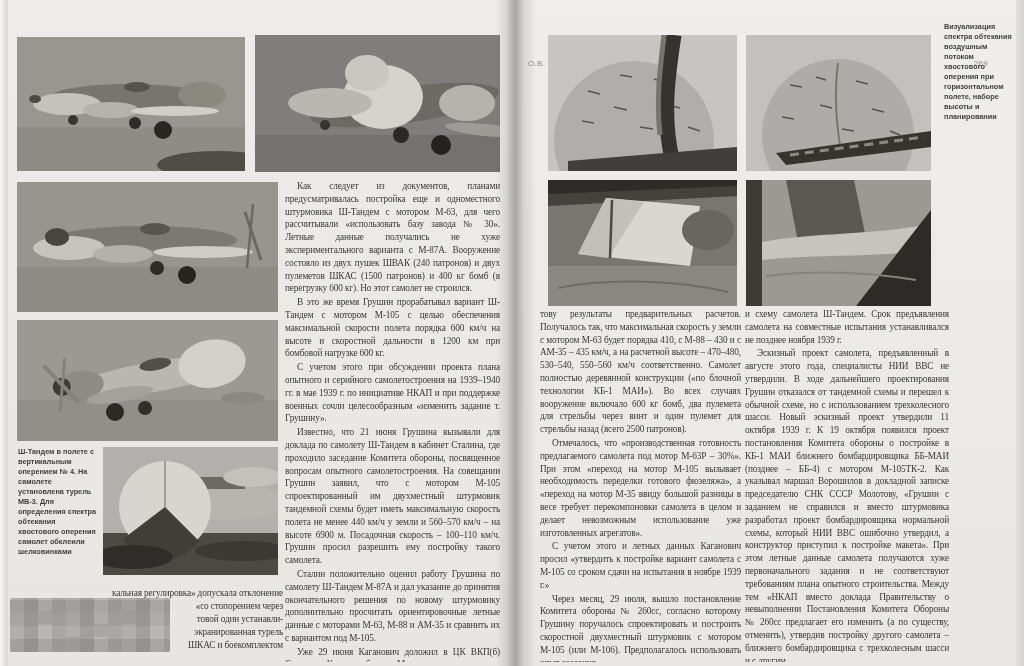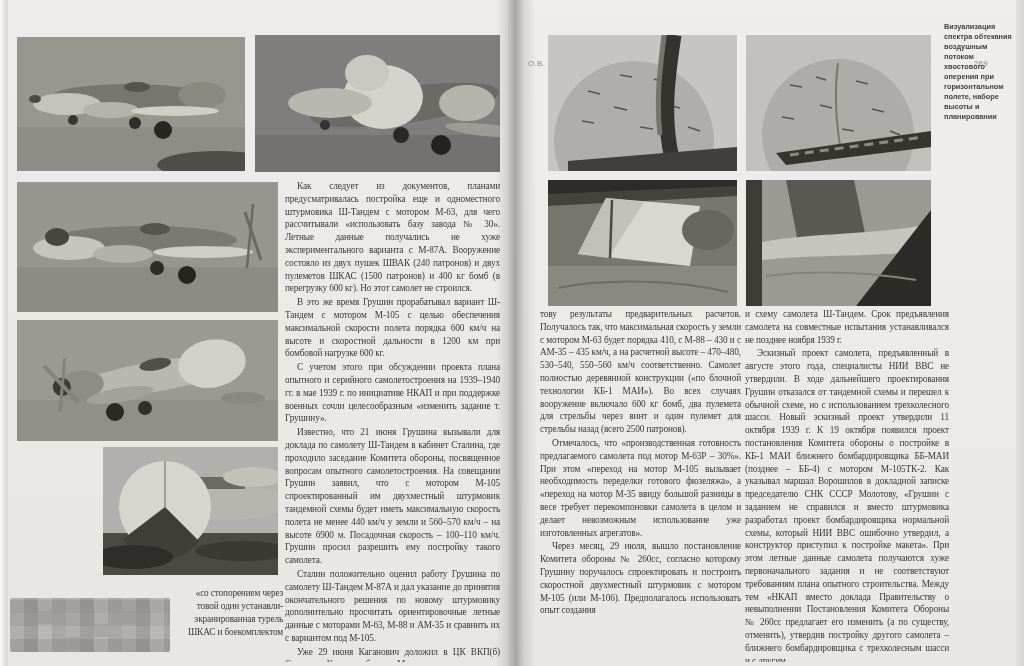--- a/index.html
+++ b/index.html
@@ -125,37 +125,39 @@
         <ellipse cx="100" cy="70" rx="34" ry="7" fill="#a3a199"></ellipse>
         <path d="M30,28 L58,70" stroke="#83827b" stroke-width="4" fill="none"></path>
         <path d="M52,24 L38,76" stroke="#83827b" stroke-width="3" fill="none"></path>
       </g>
       <circle cx="98" cy="92" r="9" fill="#2a2926"></circle>
       <circle cx="128" cy="88" r="7" fill="#31302c"></circle>
       <ellipse cx="226" cy="78" rx="22" ry="6" fill="#8a8881"></ellipse>
     </svg>
   </div>
 
+  <div class="margin-cap" style="left:10px;top:447px;width:80px;">Ш-Тандем в полете с вертикальным оперением № 4. На самолете установлена турель МВ-3. Для определения спектра обтекания хвостового оперения самолет обклеили шелковинками</div>
 
   <div class="photo" style="left:95px;top:447px;width:175px;height:128px;">
     <svg viewBox="0 0 175 128" preserveAspectRatio="none">
       <rect width="175" height="128" fill="#b2b0ac"></rect>
       <rect y="86" width="175" height="42" fill="#4a4944"></rect>
       <ellipse cx="118" cy="56" rx="70" ry="17" fill="#b7b5ad"></ellipse>
       <rect x="96" y="30" width="46" height="12" fill="#6b6963"></rect>
       <circle cx="62" cy="60" r="46" fill="#d7d5cd"></circle>
       <path d="M62,60 L20,92 A46,46 0 0 0 96,94 Z" fill="#3f3e39"></path>
       <path d="M62,14 L62,60" stroke="#8f8d85" stroke-width="1.5" fill="none"></path>
       <ellipse cx="30" cy="110" rx="40" ry="12" fill="#2e2d29"></ellipse>
       <ellipse cx="140" cy="104" rx="48" ry="10" fill="#3a3934"></ellipse>
       <ellipse cx="150" cy="30" rx="30" ry="10" fill="#c3c1b9"></ellipse>
     </svg>
   </div>
 
   <div class="fragment" style="left:65px;top:587px;width:210px;">
+    <div>кальная регулировка» допускала отклонение</div>
     <div>«со стопорением через</div>
     <div>товой один устанавли-</div>
     <div>экранированная турель</div>
     <div>ШКАС и боекомплектом</div>
   </div>
 
   <div class="mosaic" style="left:2px;top:598px;width:160px;height:54px;">
     <div class="cell" style="left:28px;top:13px;width:14px;height:13px;"></div>
     <div class="cell" style="left:84px;top:26px;width:14px;height:13px;"></div>
     <div class="cell" style="left:112px;top:13px;width:14px;height:13px;"></div>
@@ -242,20 +244,21 @@
       <polygon points="110,126 185,30 185,126" fill="#2c2b27"></polygon>
       <path d="M20,96 C70,90 120,92 170,100" stroke="#85837c" stroke-width="2" fill="none"></path>
     </svg>
   </div>
 
   <div class="margin-cap" style="left:428px;top:22px;width:68px;">Визуализация спектра обтекания воздушным потоком хвостового оперения при горизонтальном полете, наборе высоты и планировании</div>
 
   <div class="body-col" style="left:24px;top:308px;width:201px;height:354px;overflow:hidden;">
     <p class="noindent">тову результаты предварительных расчетов. Получалось так, что максимальная скорость у земли с мотором М-63 будет порядка 410, с М-88 – 430 и с АМ-35 – 435 км/ч, а на расчетной высоте – 470–480, 530–540, 550–560 км/ч соответственно. Самолет полностью деревянной конструкции («по блочной технологии КБ-1 МАИ»). Во всех случаях вооружение включало 600 кг бомб, два пулемета для стрельбы через винт и один пулемет для стрельбы назад (всего 2500 патронов).</p>
     <p>Отмечалось, что «производственная готовность предлагаемого самолета под мотор М-63Р – 30%». При этом «переход на мотор М-105 вызывает необходимость переделки готового фюзеляжа», а «переход на мотор М-35 ввиду большой разницы в весе требует перекомпоновки самолета в целом и делает невозможным использование уже изготовленных агрегатов».</p>
+    <p>С учетом этого и летных данных Каганович просил «утвердить к постройке вариант самолета с М-105 со сроком сдачи на испытания в ноябре 1939 г.»</p>
     <p>Через месяц, 29 июля, вышло постановление Комитета обороны № 260сс, согласно которому Грушину поручалось спроектировать и построить скоростной двухместный штурмовик с мотором М-105 (или М-106). Предполагалось использовать опыт создания</p>
   </div>
 
   <div class="body-col" style="left:229px;top:308px;width:204px;height:354px;overflow:hidden;">
     <p class="noindent">и схему самолета Ш-Тандем. Срок предъявления самолета на совместные испытания устанавливался не позднее ноября 1939 г.</p>
     <p>Эскизный проект самолета, предъявленный в августе этого года, специалисты НИИ ВВС не утвердили. В ходе дальнейшего проектирования Грушин отказался от тандемной схемы и перешел к обычной схеме, но с использованием трехколесного шасси. Новый эскизный проект утвердили 11 октября 1939 г. К 19 октября появился проект постановления Комитета обороны о постройке в КБ-1 МАИ ближнего бомбардировщика ББ-МАИ (позднее – ББ-4) с мотором М-105ТК-2. Как указывал маршал Ворошилов в докладной записке председателю СНК СССР Молотову, «Грушин с заданием не справился и вместо штурмовика разработал проект бомбардировщика нормальной схемы, который НИИ ВВС ошибочно утвердил, а конструктор приступил к постройке макета». При этом летные данные самолета получаются хуже первоначального задания и не соответствуют требованиям плана опытного строительства. Между тем «НКАП вместо доклада Правительству о невыполнении Постановления Комитета Обороны № 260сс предлагает его изменить (а по существу, отменить), утвердив постройку другого самолета – ближнего бомбардировщика с трехколесным шасси и с другим</p>
   </div>
 </div>
 
 <div class="gutter"></div>

